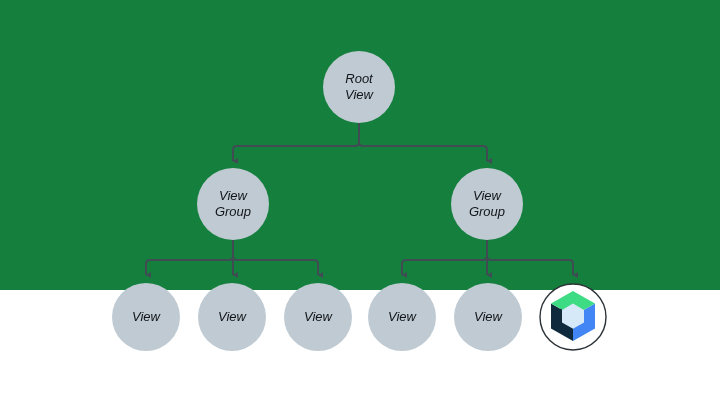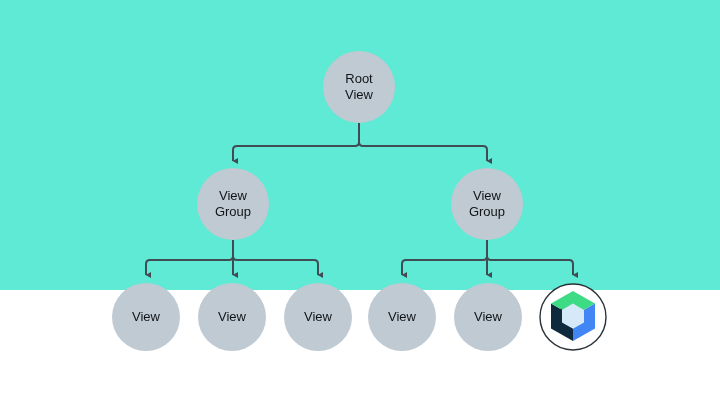--- a/index.html
+++ b/index.html
@@ -10,21 +10,22 @@
   body {
     width: 720px;
     height: 405px;
     overflow: hidden;
     font-family: "Liberation Sans", sans-serif;
   }
   #canvas {
     position: relative;
     width: 720px;
     height: 290px;
-    background: #5eead4;
+    background: #15803d;
+    font-style: italic;
   }
   svg#diagram {
     display: block;
     width: 720px;
     height: 405px;
   }
   .node-label {
     font-family: "Liberation Sans", sans-serif;
     font-size: 13px;
     fill: #111418;

